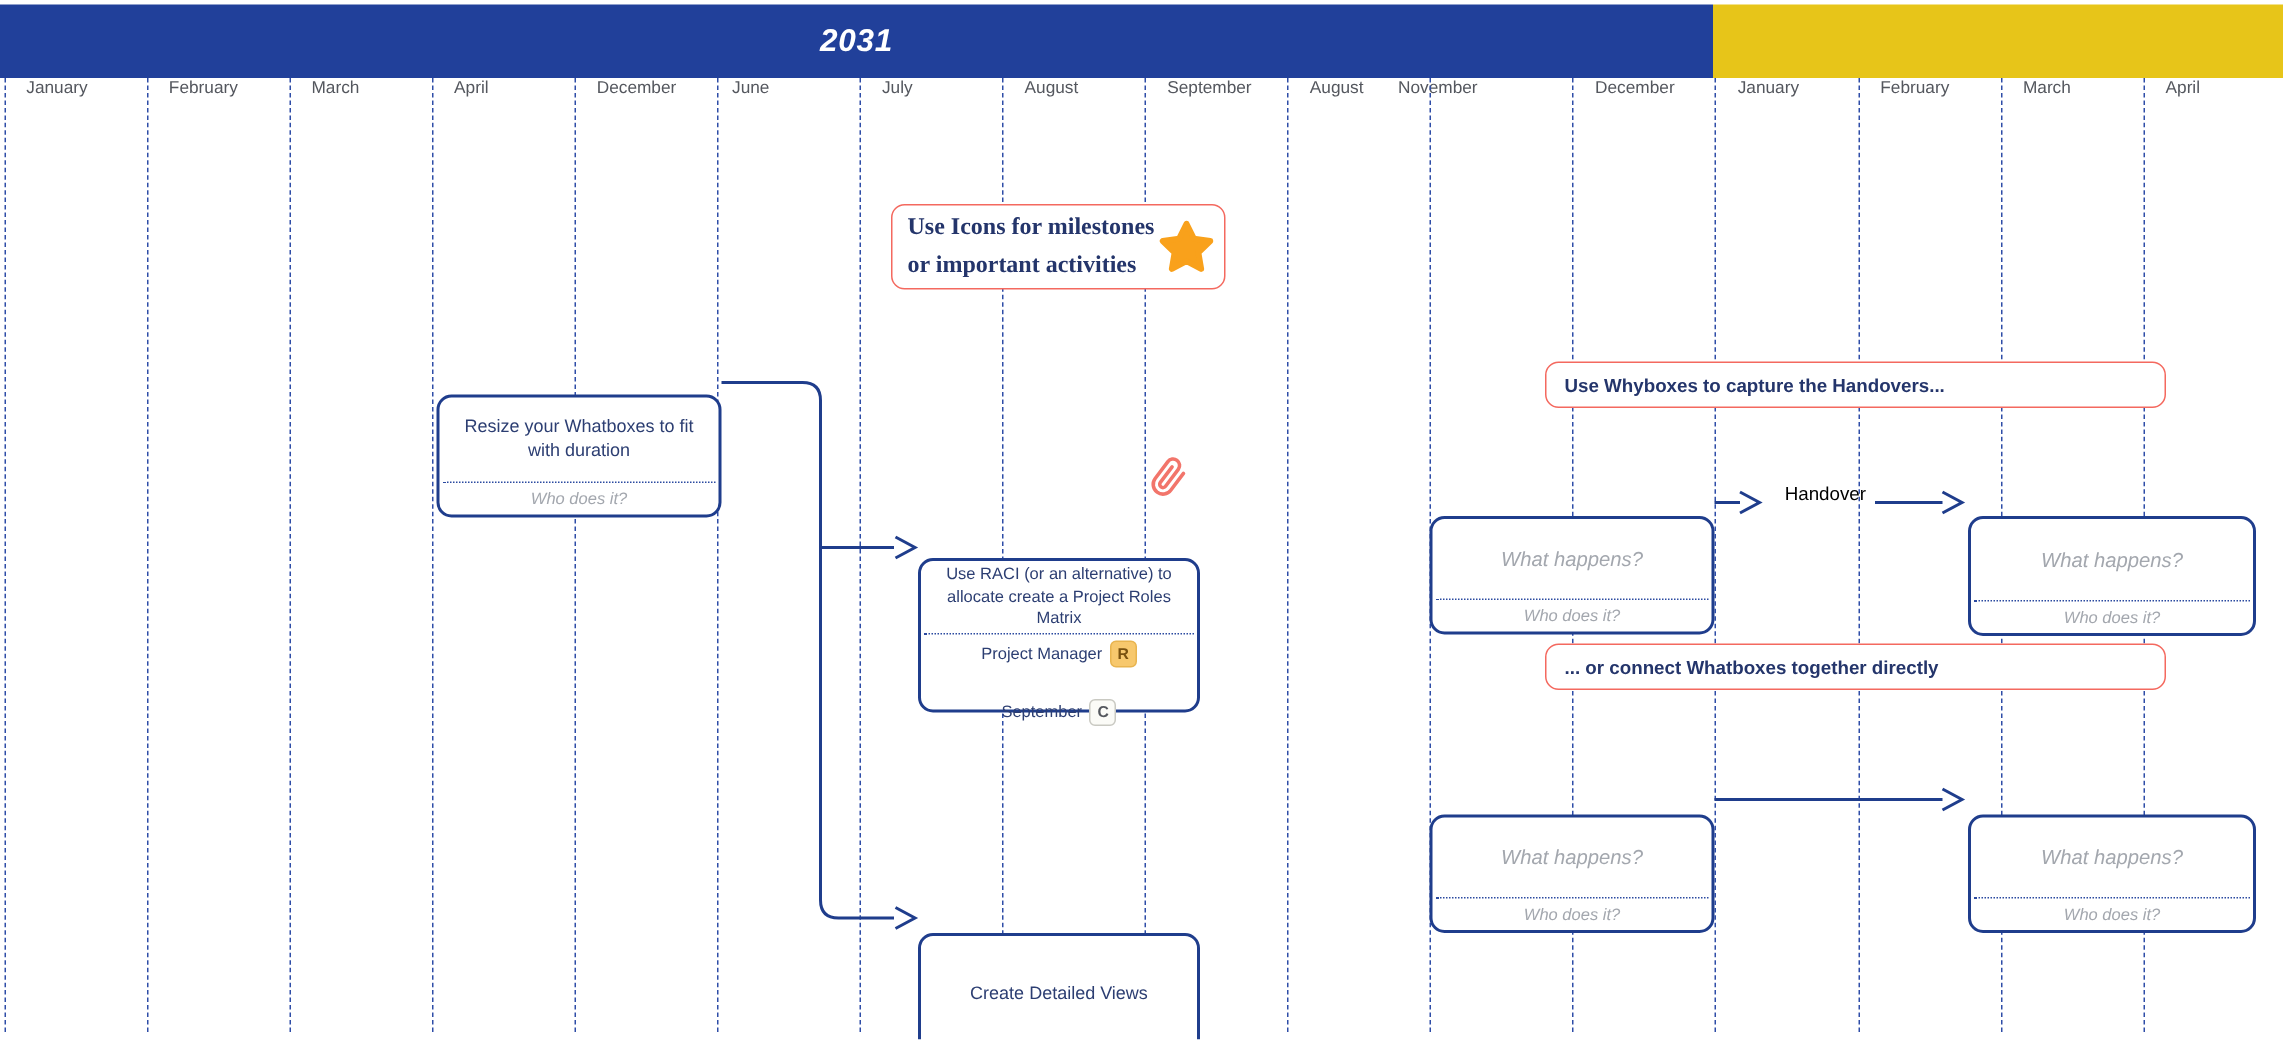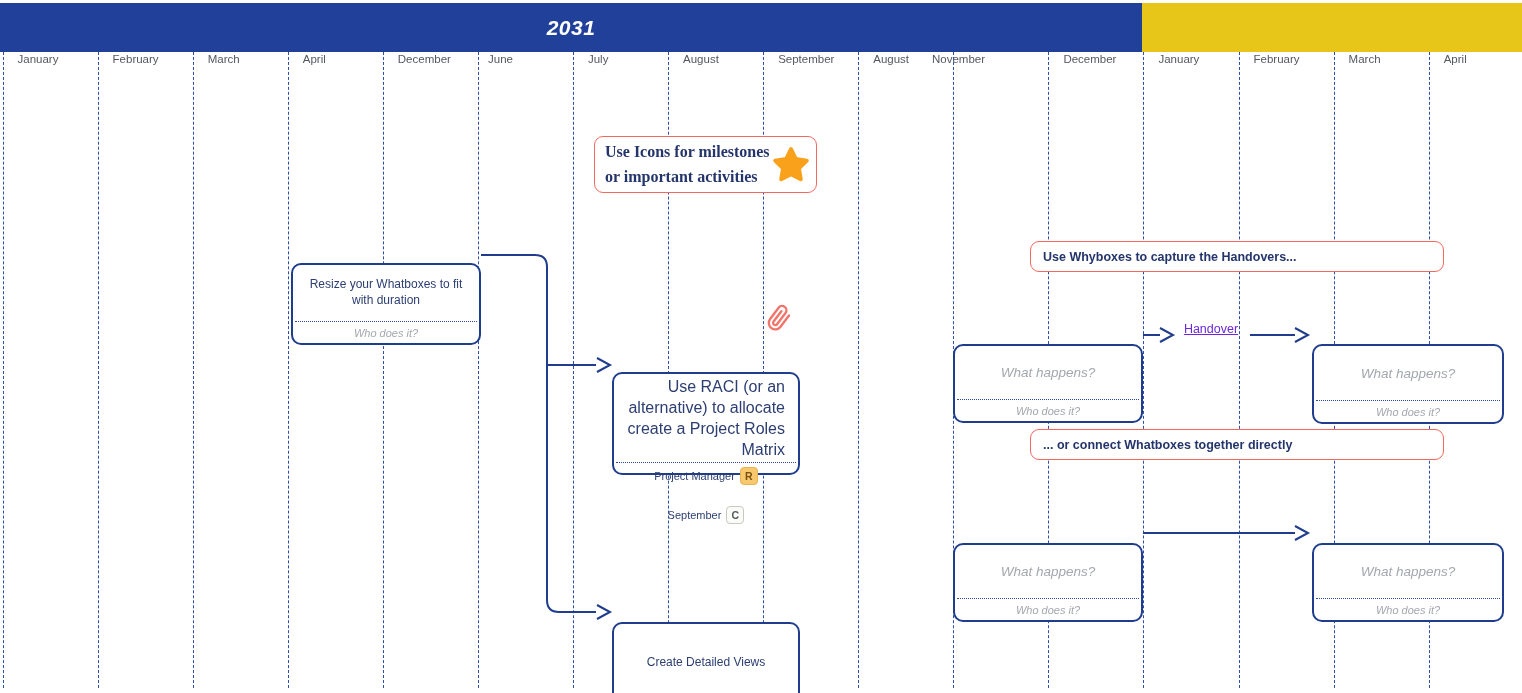--- a/index.html
+++ b/index.html
@@ -28,21 +28,21 @@
   #connectors{position:absolute;left:0;top:0;z-index:2;}
   
   .whatbox,.taskbox{
     position:absolute;background:#fff;border:2.5px solid #1F3D8C;border-radius:10px;
     z-index:3;display:flex;flex-direction:column;box-sizing:border-box;margin-top:48px;
   }
   .box-title{
     flex:1;display:flex;align-items:center;justify-content:center;text-align:center;
     color:#2C3E72;font-size:12px;line-height:1.32;padding:2px 6px;
   }
-  .box-title.small{font-size:16px;padding:2px 13px;text-align:right;}
+  .box-title.small{font-size:11px;padding:2px 13px;}
   .box-sep{border-top:1.5px dotted #2B4AA0;margin:0 2px;}
   .box-who{
     height:21px;display:flex;align-items:center;justify-content:center;
     color:#A3A7AE;font-size:11px;font-style:italic;
   }
   .box-placeholder{
     flex:1;display:flex;align-items:center;justify-content:center;
     color:#A3A7AE;font-size:13.5px;font-style:italic;
   }
   .roles{display:flex;flex-direction:column;gap:21px;padding:4px 0 6px;}
@@ -60,22 +60,22 @@
     z-index:4;display:flex;align-items:center;box-sizing:border-box;
     color:#24356B;font-weight:bold;font-size:12.5px;
   }
   #note-icons{left:594px;top:136px;width:223px;height:57px;padding:0 6px 0 10px;}
   #note-icons .note-text{width:172px;line-height:1.55;font-size:16px;font-family:Liberation Serif, serif;}
   #note-icons .star-wrap{flex:1;display:flex;justify-content:center;}
   #note-why{left:1030px;top:241px;width:414px;height:31px;padding-left:12px;}
   #note-connect{left:1030px;top:429px;width:414px;height:31px;padding-left:12px;}
   
   #handover-label{
-    position:absolute;left:1178px;top:322px;width:66px;text-align:center;
-    color:#6d28d9;font-size:12.5px;z-index:3;text-decoration:underline;
+    position:absolute;left:1178px;top:322px;width:66px;text-align:right;
+    color:#000000;font-size:12.5px;z-index:3;
   }
   #paperclip{position:absolute;left:766px;top:305px;width:26px;height:26px;
     z-index:5;transform:rotate(-8deg);}
 </style>
 </head>
 <body>
 
 <div id="canvas">
 
   <div id="band-2024" class="band"></div>

